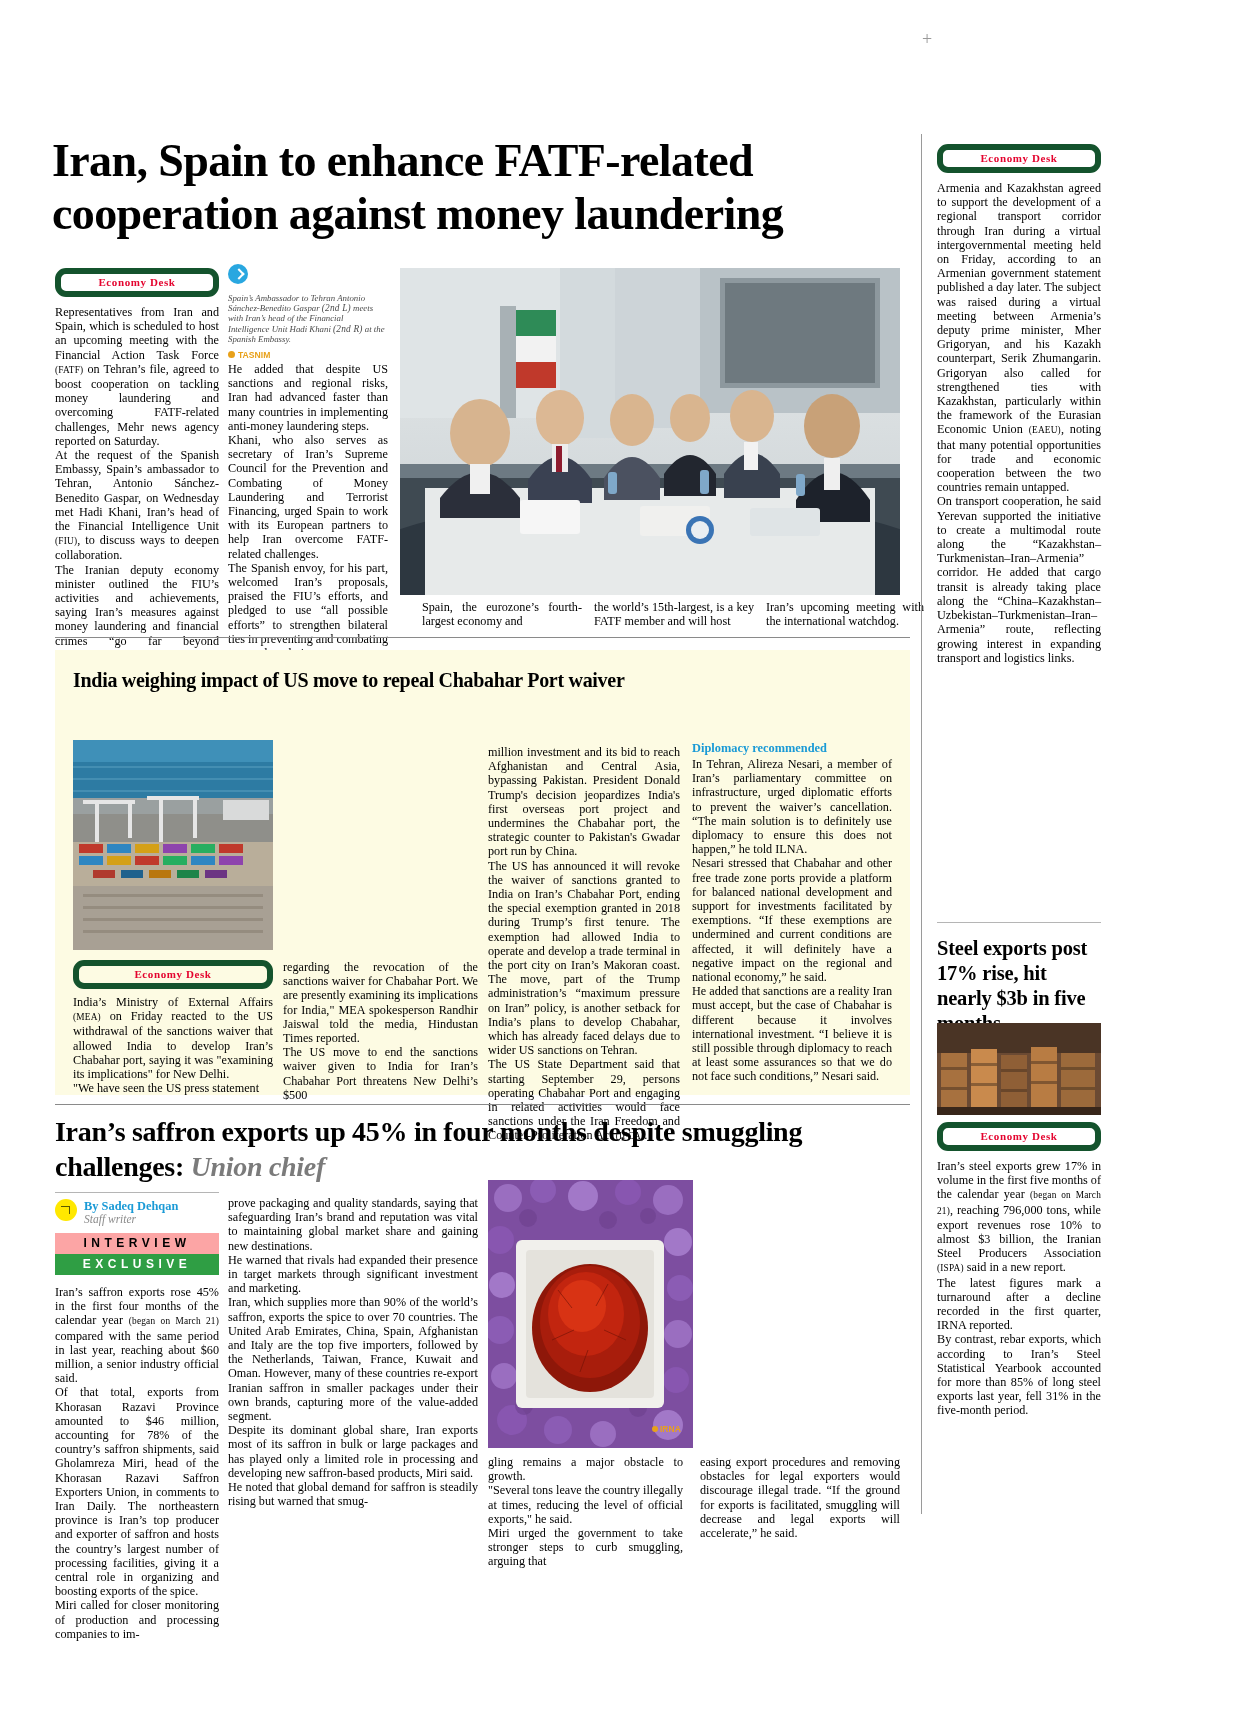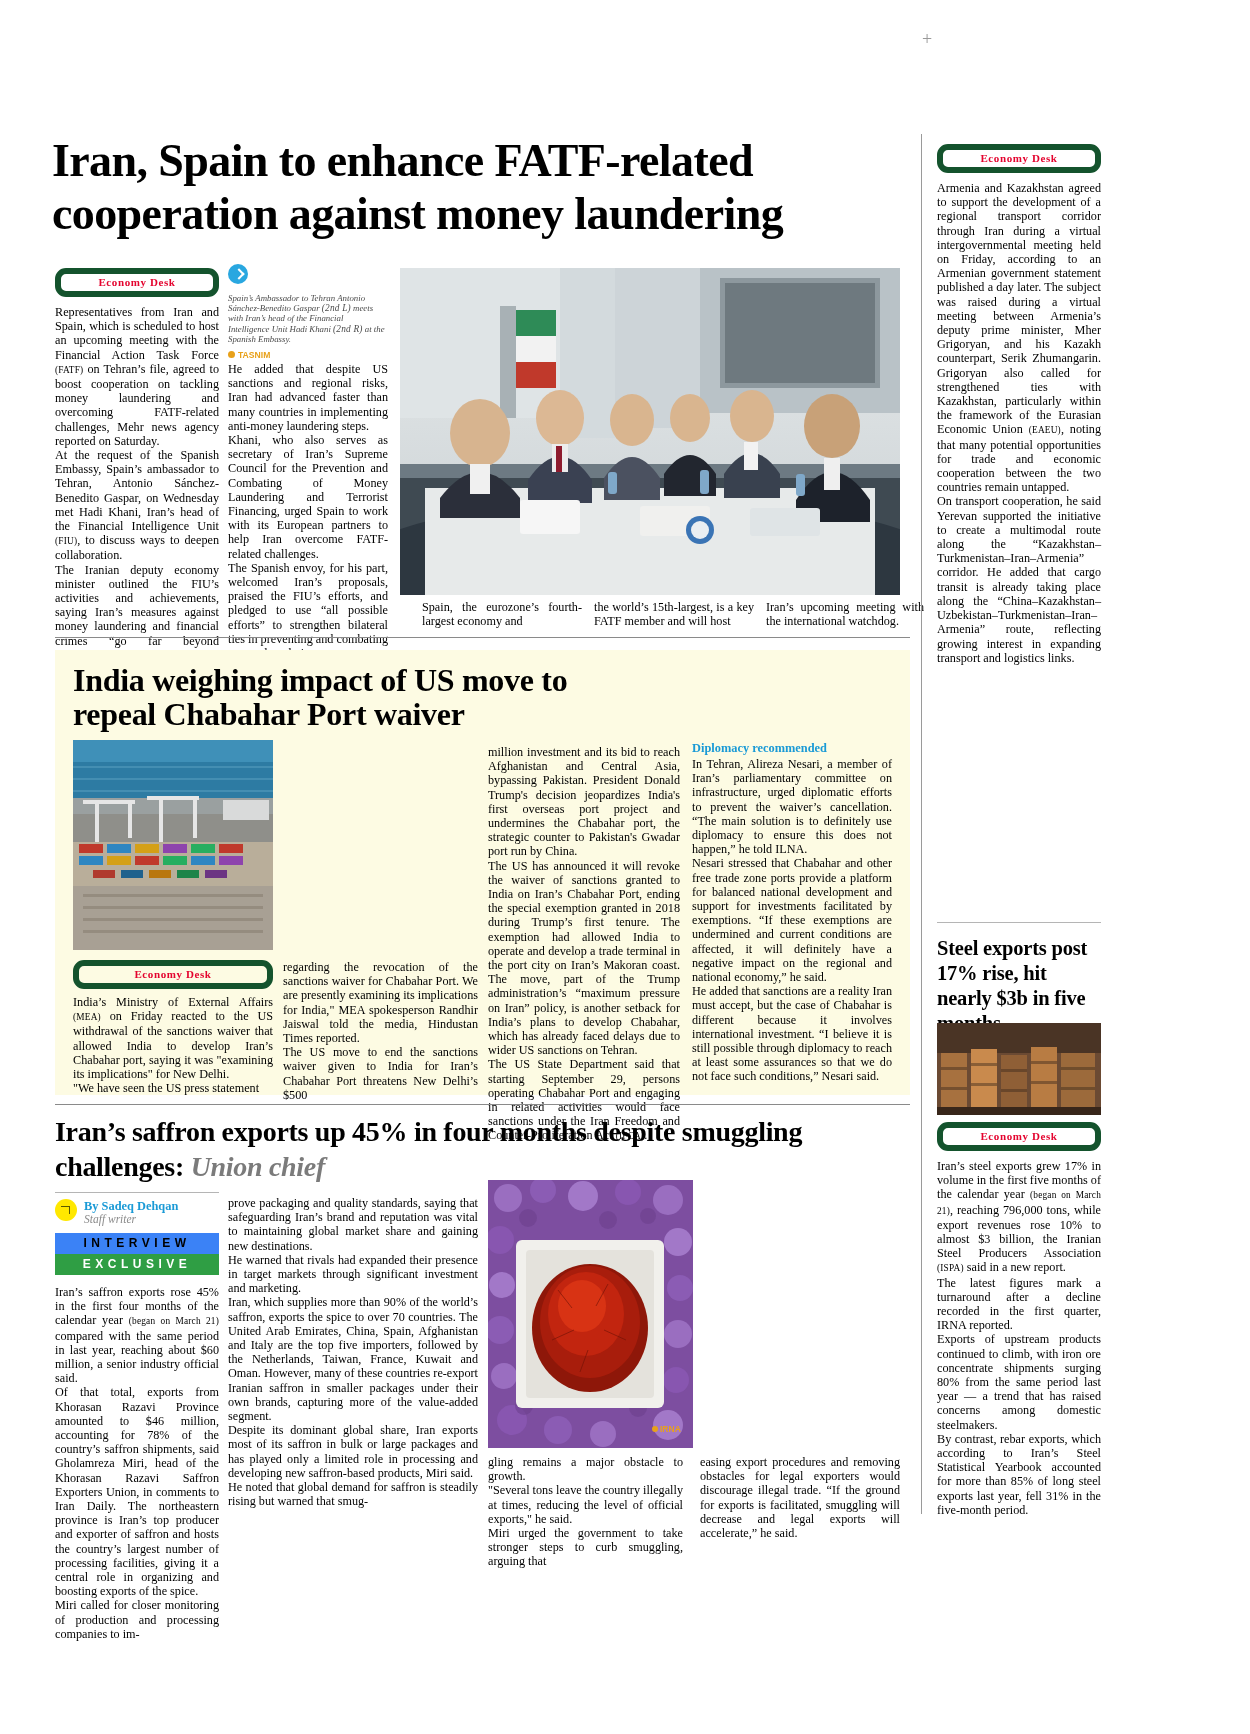--- a/index.html
+++ b/index.html
@@ -108,21 +108,21 @@
   .a-caprow { position:absolute; top:600px; font-size:12.2px; line-height:14.2px;
               font-family:"Liberation Serif", serif; text-align:justify;margin-left:22px;}
 
   
   .box-india {
     position:absolute; left:55px; top:650px; width:855px; height:445px;
     background:#fdfbe3;
   }
   .hl-b {
     position:absolute; left:73px; top:663px; width:560px;
-    font-size:32px; line-height:34px; font-weight:bold;
+    font-size:20px; line-height:34px; font-weight:bold;
     font-family:"Liberation Serif", serif; letter-spacing:-0.3px;
   }
   .photo-b {
     position:absolute; left:73px; top:740px; width:200px; height:210px;
     overflow:hidden; background:#3a6a86;
   }
   .subhead-blue {
     color:#1a9ad6; font-weight:bold; font-size:12.4px;
     font-family:"Liberation Serif", serif;
   }
@@ -151,21 +151,21 @@
     position:absolute; left:84px; top:1213px;
     color:#8a8a8a; font-style:italic; font-size:11.5px;
     font-family:"Liberation Serif", serif;
   }
   .badge-interview, .badge-exclusive {
     position:absolute; left:55px; width:164px; height:21px;
     text-align:center; font-family:"Liberation Sans", sans-serif;
     font-weight:bold; font-size:12px; letter-spacing:4.5px;
     line-height:21px;
   }
-  .badge-interview { top:1233px; background:#3b82f6; color:#000; }
+  .badge-interview { top:1233px; background:#fca5a5; color:#000; }
   .badge-exclusive { top:1254px; background:#2f9e44; color:#fff; }
   .photo-c {
     position:absolute; left:488px; top:1180px; width:205px; height:268px;
     overflow:hidden; background:#8e5fa8;
   }
 
   
   .rail { position:absolute; left:937px; top:134px; width:164px; }
   .rail-hl {
     font-size:20.5px; line-height:25px; font-weight:bold;
@@ -498,18 +498,17 @@
       </g>
       <rect x="0" y="84" width="164" height="8" fill="#38261a"></rect>
     </svg>
   </div>
 
   <div style="position:absolute; left:937px; top:1122px; width:164px;">
     <div class="desk-pill">Economy  Desk</div>
     <div class="body-col" style="margin-top:8px;">
         <p>Iran’s steel exports grew 17% in volume in the first five months of the calendar year <span class="sc">(began on March 21)</span>, reaching 796,000 tons, while export revenues rose 10% to almost $3 billion, the Iranian Steel Producers Association <span class="sc">(ISPA)</span> said in a new report.</p>
         <p>The latest figures mark a turnaround after a decline recorded in the first quarter, IRNA reported.</p>
-        <p>Exports of upstream products continued to climb, with iron ore concentrate shipments surging 80% from the same period last year — a trend that has raised concerns among domestic steelmakers.</p>
         <p>By contrast, rebar exports, which according to Iran’s Steel Statistical Yearbook accounted for more than 85% of long steel exports last year, fell 31% in the five-month period.</p>
       </div>
   </div>
 
 </div>
 
 </body></html>

